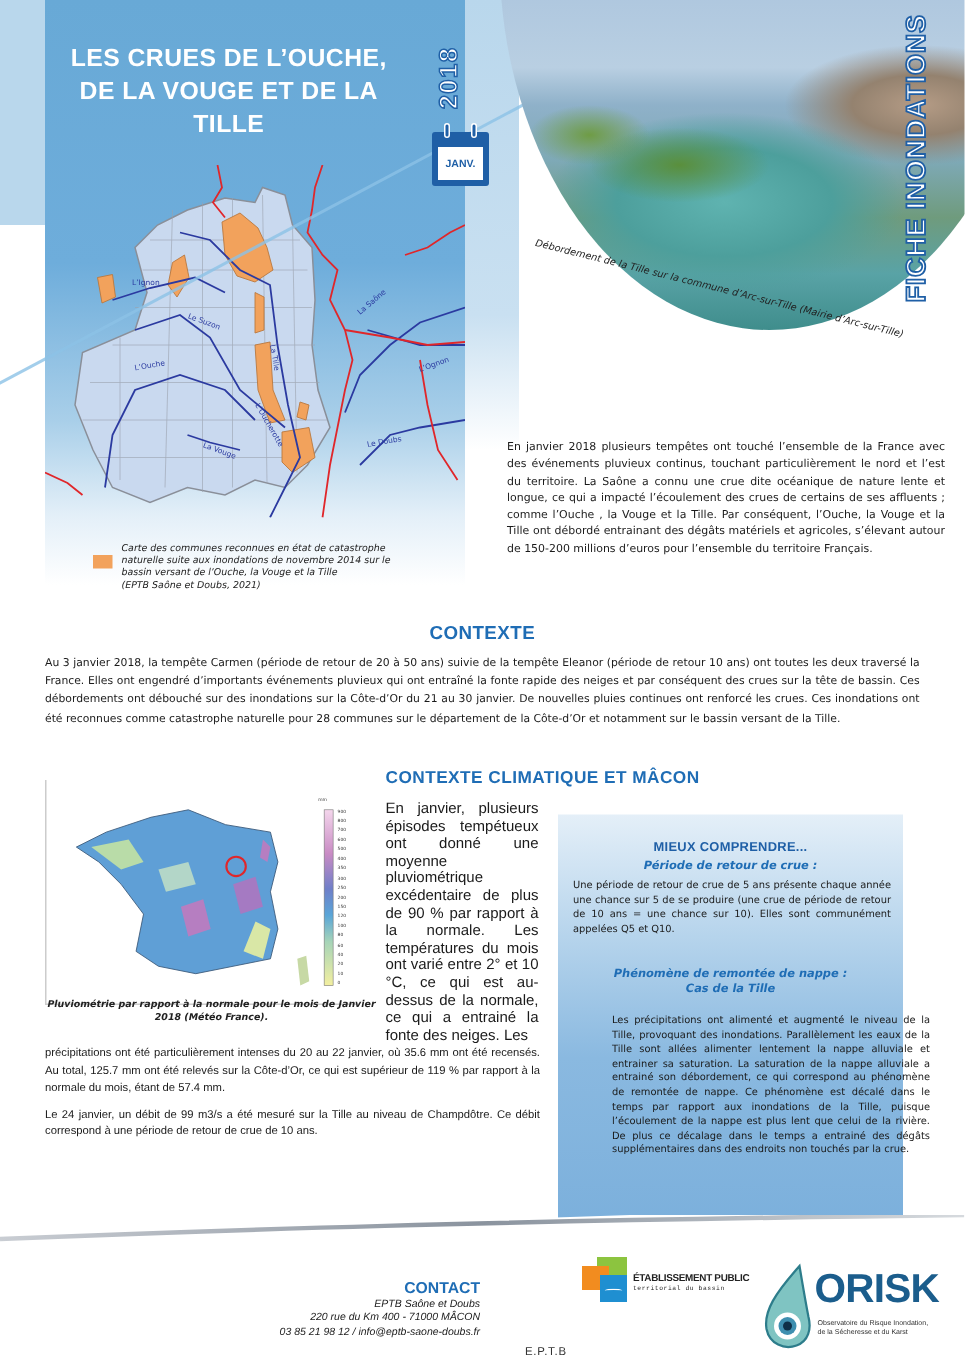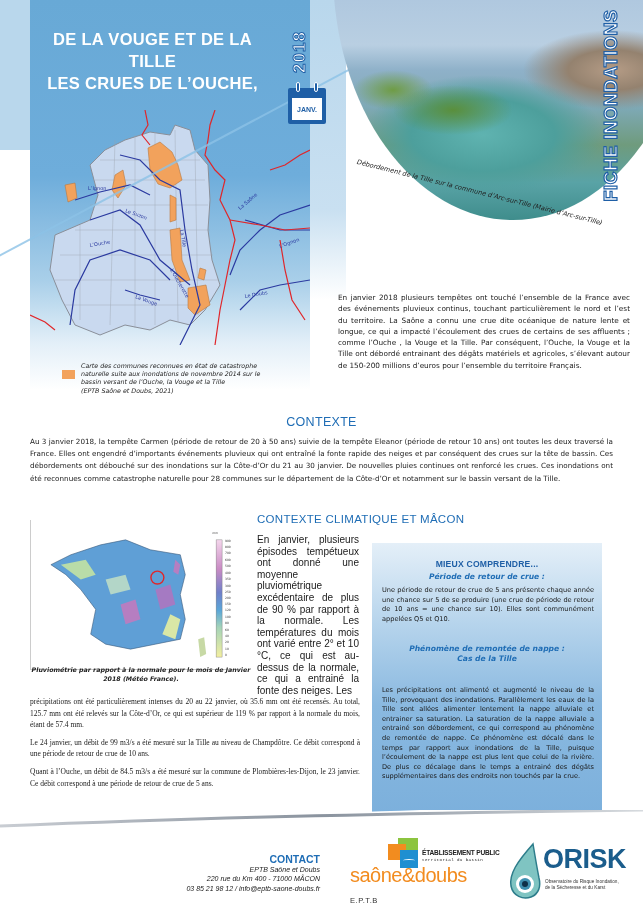--- a/index.html
+++ b/index.html
@@ -87,21 +87,21 @@
 
   
   .intro {
     position: absolute; left: 338px; top: 292px; width: 292px;
     font-family: "DejaVu Sans", sans-serif; font-size: 7.3px; line-height: 11.3px; text-align: justify;
     color: #1a1a1a;
   }
 
   
   .h-section {
-    font-family: "Liberation Sans", sans-serif; font-weight: normal; color: #1f6db5; letter-spacing: 0.3px;
+    font-family: "Liberation Sans", sans-serif; font-weight: bold; color: #1f6db5; letter-spacing: 0.3px;
   }
   .h-contexte { position: absolute; left: 0; width: 643px; top: 415px; text-align: center; font-size: 12.5px; }
   .contexte-body {
     position: absolute; left: 30px; top: 436px; width: 583px;
     font-family: "DejaVu Sans", sans-serif; font-size: 7.2px; line-height: 12.2px; text-align: justify;
   }
 
   .h-climat { position: absolute; left: 257px; top: 513px; font-size: 11.5px; }
 
   
@@ -112,21 +112,21 @@
     font-family: "DejaVu Sans", sans-serif; font-style: italic; font-weight: bold; font-size: 6.3px; line-height: 8.8px; color: #222;
   }
   .rain-caption span { display: block; }
 
   .climat-col {
     position: absolute; left: 257px; top: 534px; width: 102px;
     font-family: Liberation Sans, sans-serif; font-size: 10px; line-height: 11.6px; text-align: justify;
   }
   .climat-full {
     position: absolute; left: 30px; top: 696px; width: 330px;
-    font-family: Liberation Serif, serif; font-size: 7.5px; line-height: 11.6px; text-align: justify;
+    font-family: Liberation Sans, sans-serif; font-size: 7.5px; line-height: 11.6px; text-align: justify;
   }
   .climat-full p { margin-bottom: 6px; }
 
   
   .mc-box {
     position: absolute; left: 372px; top: 543px; width: 230px; height: 270px;
     background: linear-gradient(180deg, #e4eff8 0%, #b6d4ec 30%, #8ab9e0 60%, #7cb0dc 100%);
   }
   .mc-title {
     position: absolute; left: 0; width: 100%; top: 16px; text-align: center;
@@ -137,21 +137,21 @@
     font-family: "DejaVu Sans", sans-serif; font-style: italic; font-weight: bold; font-size: 7.6px; line-height: 10px; color: #1f6db5;
   }
   .mc-sub span { display: block; }
   .mc-sub1 { top: 29px; }
   .mc-sub2 { top: 101px; }
   .mc-text {
     position: absolute; left: 10px; width: 212px;
     font-family: "DejaVu Sans", sans-serif; font-size: 6.6px; line-height: 9.6px; text-align: justify; color: #1a1a1a;
   }
   .mc-text1 { top: 43px; }
-  .mc-text2 { top: 143px; }
+  .mc-text2 { top: 133px; margin-left: 26px; }
 
   
   .swoosh {
     position: absolute; left: 0; top: 810px; width: 643px; height: 30px;
   }
   .swoosh svg { width: 100%; height: 100%; }
 
   
   .contact {
     position: absolute; left: 0; width: 320px; top: 853px; text-align: right;
@@ -233,22 +233,22 @@
       <text x="140" y="160" transform="rotate(60 140 160)">L’Oucherotte</text>
       <text x="210" y="100" transform="rotate(-40 210 100)">La Saône</text>
       <text x="250" y="138" transform="rotate(-20 250 138)">L’Ognon</text>
       <text x="215" y="188" transform="rotate(-10 215 188)">Le Doubs</text>
     </g>
   </svg>
 </div>
 <div class="diag-line"></div>
 
 <div class="main-title">
+  <div>LES CRUES DE L’OUCHE,</div>
   <div>DE LA VOUGE ET DE LA TILLE</div>
-  <div>LES CRUES DE L’OUCHE,</div>
 </div>
 <div class="year">
     <span>2018</span>
   </div>
 <div class="calendar">
   <div class="rings">
       <i></i>
       <i></i>
     </div>
   <div class="face">JANV.</div>
@@ -327,21 +327,20 @@
 </div>
 <div class="rain-caption">
   <span>Pluviométrie par rapport à la normale pour le mois de Janvier</span>
   <span>2018 (Météo France).</span>
 </div>
 
 <p class="climat-col">En janvier, plusieurs épisodes tempétueux ont donné une moyenne pluviométrique excédentaire de plus de 90 % par rapport à la normale. Les températures du mois ont varié entre 2° et 10 °C, ce qui est au-dessus de la normale, ce qui a entrainé la fonte des neiges. Les</p>
 <div class="climat-full">
   <p>précipitations ont été particulièrement intenses du 20 au 22 janvier, où 35.6 mm ont été recensés. Au total, 125.7 mm ont été relevés sur la Côte-d’Or, ce qui est supérieur de 119 % par rapport à la normale du mois, étant de 57.4 mm.</p>
   <p>Le 24 janvier, un débit de 99 m3/s a été mesuré sur la Tille au niveau de Champdôtre. Ce débit correspond à une période de retour de crue de 10 ans.</p>
-  <p>Quant à l’Ouche, un débit de 84.5 m3/s a été mesuré sur la commune de Plombières-les-Dijon, le 23 janvier. Ce débit correspond à une période de retour de crue de 5 ans.</p>
 </div>
 
 <div class="mc-box">
   <div class="mc-title">MIEUX COMPRENDRE...</div>
   <div class="mc-sub mc-sub1">
     <span>Période de retour de crue :</span>
   </div>
   <p class="mc-text mc-text1">Une période de retour de crue de 5 ans présente chaque année une chance sur 5 de se produire (une crue de période de retour de 10 ans = une chance sur 10). Elles sont communément appelées Q5 et Q10.</p>
   <div class="mc-sub mc-sub2">
     <span>Phénomène de remontée de nappe :</span>
@@ -371,21 +370,20 @@
   <div class="line">03 85 21 98 12 / info@eptb-saone-doubs.fr</div>
 </div>
 
 <div class="eptb">
   <div class="label-small">E.P.T.B</div>
   <div class="sq-green"></div>
   <div class="sq-orange"></div>
   <div class="sq-blue"></div>
   <div class="etab">ÉTABLISSEMENT PUBLIC</div>
   <div class="terr">territorial du bassin</div>
-  <div class="brand">saône&amp;doubs</div>
 </div>
 
 <div class="orisk">
   <svg class="drop" viewBox="0 0 40 60">
     <path d="M28 2 C 12 20, 4 32, 6 44 C 8 54, 18 58, 26 55 C 34 52, 36 44, 34 36 C 32 26, 30 14, 28 2 Z" fill="#7fc4c2" stroke="#2d7d8b" stroke-width="1.5"></path>
     <circle cx="20" cy="42" r="9" fill="#ffffff"></circle>
     <circle cx="20" cy="42" r="6" fill="#3f8fb0"></circle>
     <circle cx="20" cy="42" r="3" fill="#0f2f48"></circle>
   </svg>
   <div class="name">ORISK</div>

